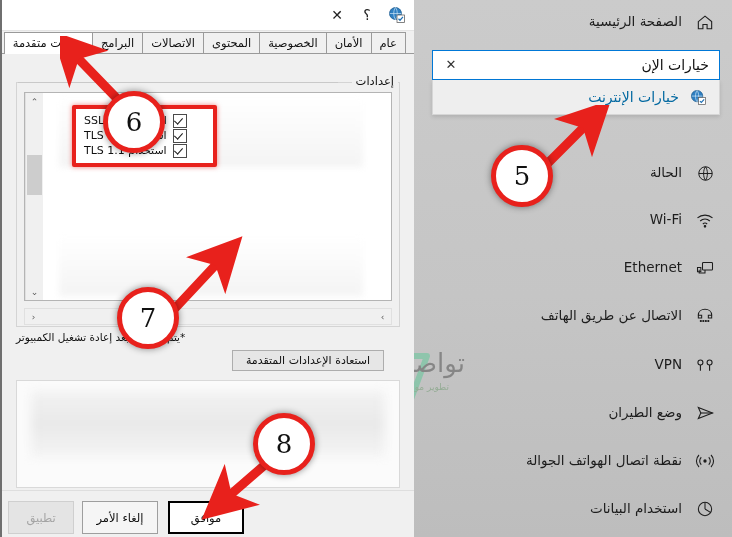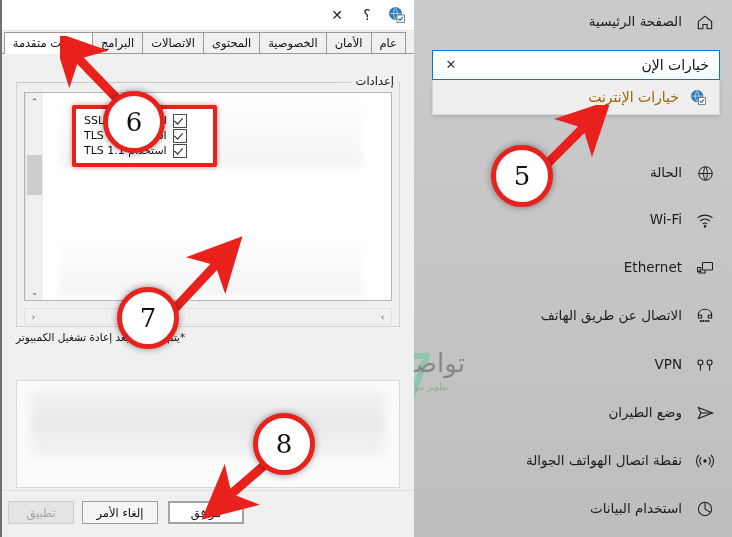--- a/index.html
+++ b/index.html
@@ -100,21 +100,21 @@
     border: 1px solid #d6d6d6;
     border-top: none;
     box-shadow: 0 2px 4px rgba(0,0,0,.12);
   }
   .suggestion-row {
     display: flex;
     align-items: center;
     gap: 10px;
     padding: 8px 12px;
     font-size: 14px;
-    color: #a16207;
+    color: #0369a1;
     justify-content: flex-start;
   }
   .suggestion-icon {
     width: 18px; height: 18px; flex:0 0 18px;
     display:flex; align-items:center; justify-content:center;
   }
 
   
   #watermark {
     position: absolute;
@@ -397,33 +397,33 @@
   #footer {
     position: absolute;
     left: 0; right: 0; bottom: 0;
     height: 46px;
     border-top: 1px solid #dedede;
     background: #f0f0f0;
   }
   .dlg-btn {
     position: absolute;
     top: 10px;
-    height: 23px;
+    height: 33px;
     font-size: 11.5px;
     display: flex;
     align-items: center;
     justify-content: center;
     box-sizing: border-box;
     cursor: pointer;
   }
   #btn-ok {
     right: 170px;
     width: 76px;
     background: #ffffff;
-    border: 2px solid #a3a3a3;
+    border: 2px solid #000000;
     color: #111;
   }
   #btn-cancel {
     right: 256px;
     width: 76px;
     background: #f5f5f5;
     border: 1px solid #9e9e9e;
     color: #111;
   }
   #btn-apply {
@@ -658,20 +658,21 @@
       </div>
 
       <div id="hscroll">
         <div id="hs-left">‹</div>
         <div id="hs-right">›</div>
       </div>
     </div>
 
     <div id="restart-note">*يتم تطبيقها بعد إعادة تشغيل الكمبيوتر</div>
 
+    <div id="restore-btn">استعادة الإعدادات المتقدمة</div>
 
     <div id="lower-group">
       <div id="lower-blur"></div>
     </div>
 
     <div id="footer">
       <div class="dlg-btn" id="btn-ok">موافق</div>
       <div class="dlg-btn" id="btn-cancel">إلغاء الأمر</div>
       <div class="dlg-btn" id="btn-apply">تطبيق</div>
     </div>

